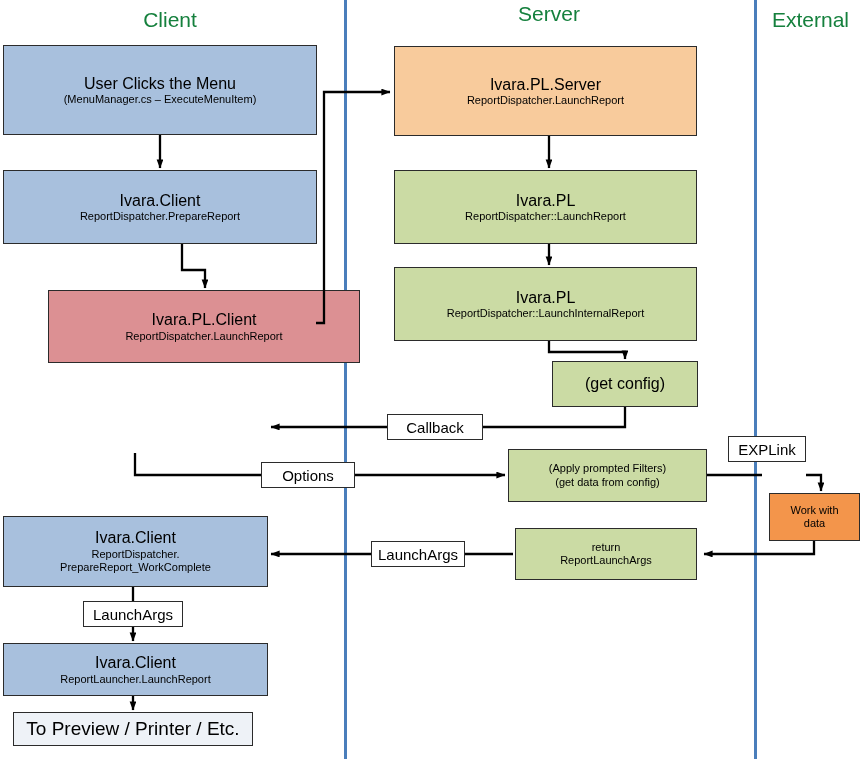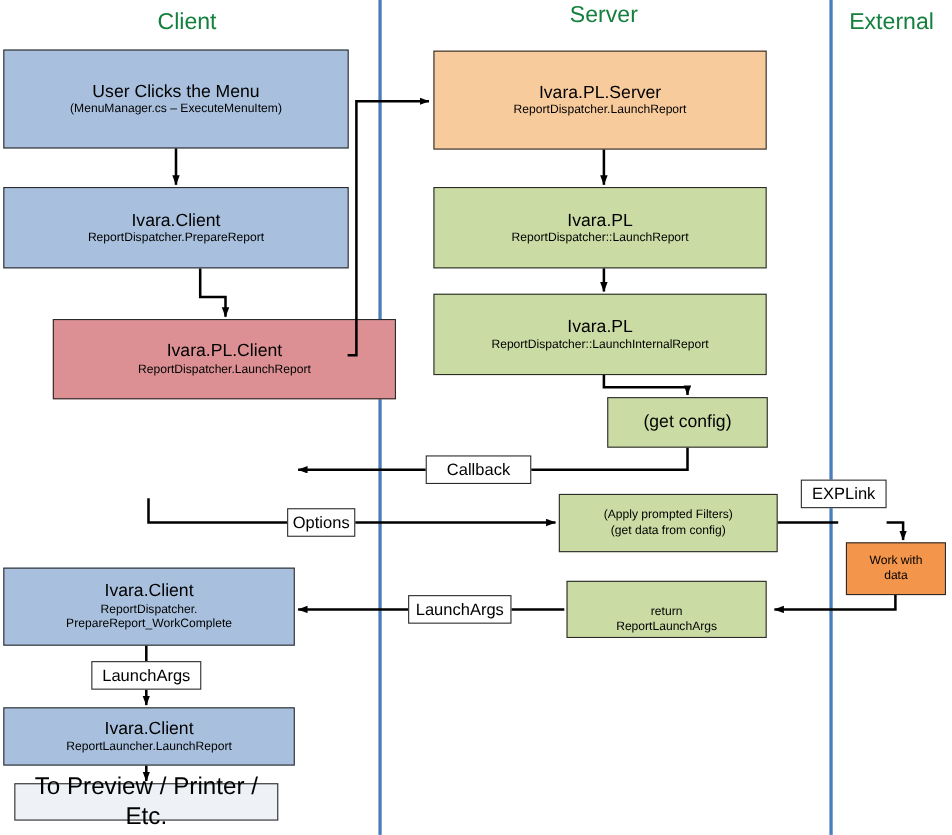--- a/index.html
+++ b/index.html
@@ -151,21 +151,21 @@
     <div class="t2">ReportDispatcher.</div>
     <div class="t2">PrepareReport_WorkComplete</div>
   </div>
 
   <div class="box fill-blue" style="left:3px; top:643px; width:265px; height:53px;">
     <div class="t1">Ivara.Client</div>
     <div class="t2">ReportLauncher.LaunchReport</div>
   </div>
 
   <div class="box fill-pale single" style="left:13px; top:712px; width:240px; height:34px;">
-    <div class="t1" style="font-size:22px;">To Preview / Printer / Etc.</div>
+    <div class="t1" style="font-size:19px;">To Preview / Printer / Etc.</div>
   </div>
 
   <div class="box fill-orange" style="left:394px; top:46px; width:303px; height:90px;">
     <div class="t1">Ivara.PL.Server</div>
     <div class="t2">ReportDispatcher.LaunchReport</div>
   </div>
 
   <div class="box fill-green" style="left:394px; top:170px; width:303px; height:74px;">
     <div class="t1">Ivara.PL</div>
     <div class="t2">ReportDispatcher::LaunchReport</div>
@@ -178,33 +178,33 @@
 
   <div class="box fill-green single" style="left:552px; top:361px; width:146px; height:46px;">
     <div class="t1">(get config)</div>
   </div>
 
   <div class="box fill-green" style="left:508px; top:449px; width:199px; height:53px;">
     <div class="t2">(Apply prompted Filters)</div>
     <div class="t2">(get data from config)</div>
   </div>
 
-  <div class="box fill-green" style="left:515px; top:528px; width:182px; height:52px;justify-content:flex-end;">
+  <div class="box fill-green" style="left:515px; top:528px; width:182px; height:52px;">
     <div class="t2">return</div>
     <div class="t2">ReportLaunchArgs</div>
   </div>
 
   <div class="box fill-accent" style="left:769px; top:493px; width:91px; height:48px;">
     <div class="t2">Work with</div>
     <div class="t2">data</div>
   </div>
 
   <div class="edge-label" style="left:363px; top:414px; width:96px; height:26px;margin-left:24px;">Callback</div>
 
-  <div class="edge-label" style="left:261px; top:462px; width:62px; height:26px;">Options</div>
+  <div class="edge-label" style="left:261px; top:462px; width:94px; height:26px;">Options</div>
 
   <div class="edge-label" style="left:728px; top:436px; width:78px; height:26px;">EXPLink</div>
 
   <div class="edge-label" style="left:371px; top:541px; width:94px; height:26px;">LaunchArgs</div>
 
   <div class="edge-label" style="left:83px; top:601px; width:100px; height:26px;">LaunchArgs</div>
 
 </div>
 
 </body></html>

